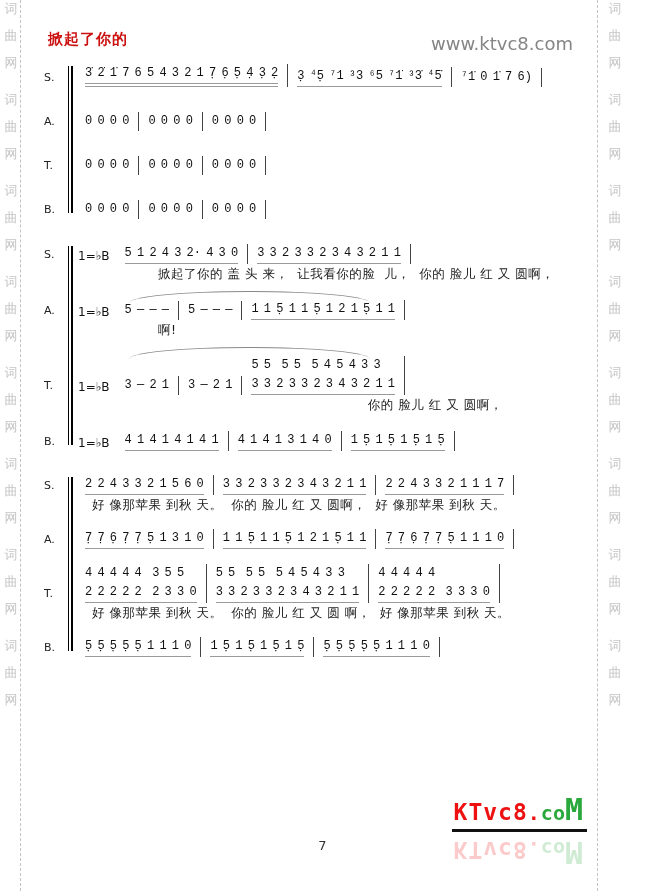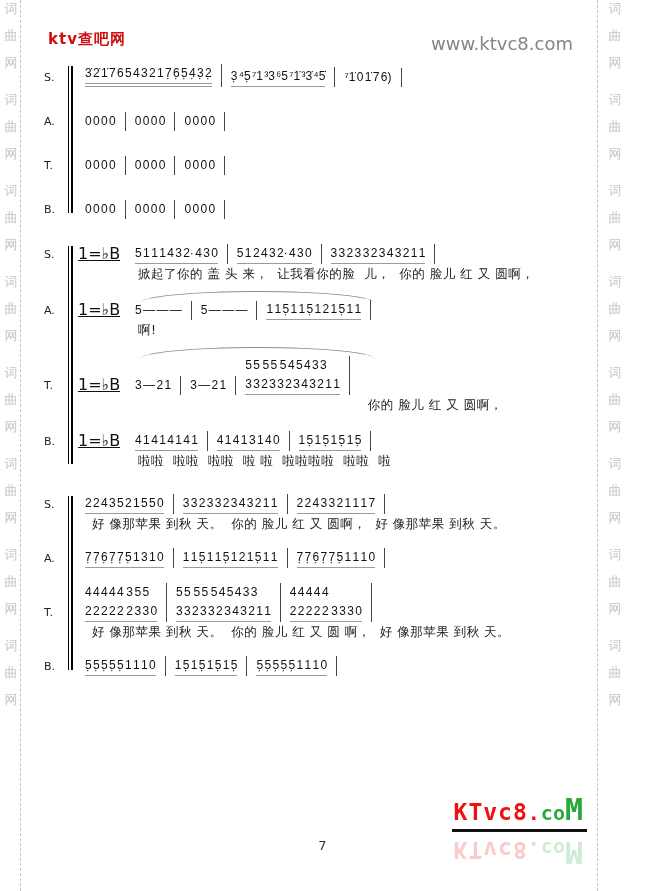--- a/index.html
+++ b/index.html
@@ -23,32 +23,32 @@
   .system{position:relative;padding-left:32px;margin-bottom:24px;}
   .system::before{content:"";position:absolute;left:24px;top:2px;bottom:6px;width:1px;background:#000;}
   .system::after{content:"";position:absolute;left:27px;top:2px;bottom:6px;width:2px;background:#000;}
   .rowblock{position:relative;}
   .sys1 .rowblock{margin-bottom:25px;}
   .sys2 .rowblock{margin-bottom:17px;}
   .sys3 .rowblock{margin-bottom:15px;}
   .row{display:flex;align-items:flex-end;}
   .rlabel{position:absolute;left:-32px;width:26px;font-size:11px;color:#222;
           font-family:"DejaVu Sans",sans-serif;padding-bottom:3px;}
-  .rkey{font-size:16px;white-space:pre;padding:0 6px 1px 2px;font-family:"DejaVu Sans",sans-serif;text-decoration:underline;}
+  .rkey{font-size:12px;white-space:pre;padding:0 6px 1px 2px;font-family:"DejaVu Sans",sans-serif;}
   .measures{position:relative;display:flex;align-items:flex-end;flex:1;}
   .measure{padding:0 9px;border-right:1.5px solid #444;}
-  .nv{font-family:Liberation Sans, sans-serif;font-size:12px;line-height:19px;
+  .nv{font-family:Liberation Mono, monospace;font-size:12px;line-height:19px;
       white-space:pre;word-spacing:-2px;}
   .u1{border-bottom:1.5px solid #9a9a9a;}
   .u2{border-bottom:4px double #9a9a9a;}
   .slur{position:absolute;left:3%;width:52%;top:-9px;height:11px;
         border-top:1.2px solid #888;border-radius:50% 50% 0 0/100% 100% 0 0;}
   .lyrics{margin-left:16px;margin-top:2px;font-size:12.5px;letter-spacing:0.5px;
           white-space:pre-wrap;color:#1a1a1a;}
-  .ly-key{margin-left:62px;}
+  .ly-key{margin-left:82px;}
   .ly-m3{margin-left:58%;}
   
   #page-number{position:absolute;left:0;right:0;top:838px;text-align:center;font-size:13px;color:#333;}
   #logo-wrap{position:absolute;right:58px;top:797px;text-align:left;}
   #logo{display:inline-block;font-family:"DejaVu Sans Mono",monospace;font-weight:bold;
         border-bottom:3px solid #111;padding:0 4px 1px 2px;line-height:26px;}
   .logo-red{font-size:23px;letter-spacing:1px;}
   .logo-dot{font-size:20px;}
   .logo-green{font-size:20px;}
   .logo-M{font-size:30px;}
@@ -124,21 +124,21 @@
       <div class="wm-ch">词</div>
       <div class="wm-ch">曲</div>
       <div class="wm-ch">网</div>
       <div class="wm-gap"></div>
       <div class="wm-ch">词</div>
       <div class="wm-ch">曲</div>
       <div class="wm-ch">网</div>
       <div class="wm-gap"></div>
     </div>
 
-  <div id="site-name" style="color: rgb(204, 17, 17);">ktv查吧网</div>
+  <div id="site-name" style="color: rgb(204, 17, 17);">掀起了你的</div>
   <div id="site-url">www.ktvc8.com</div>
 
   <div id="score">
       <div class="system sys1">
         <div class="rowblock">
           <div class="row">
             <span class="rlabel">S.</span>
             <div class="measures">
               <div class="measure">
                 <div class="nv u2">3̇ 2̇ 1̇ 7 6 5 4 3 2 1 7̣ 6̣ 5̣ 4̣ 3̣ 2̣</div>
@@ -201,23 +201,20 @@
           </div>
         </div>
       </div>
       <div class="system sys2">
         <div class="rowblock">
           <div class="row">
             <span class="rlabel">S.</span>
             <span class="rkey">1=♭B</span>
             <div class="measures">
               <div class="measure">
-                <div class="nv u1">5 1 1 1 4 3 2· 4 3 0</div>
-              </div>
-              <div class="measure">
                 <div class="nv u1">5 1 2 4 3 2· 4 3 0</div>
               </div>
               <div class="measure">
                 <div class="nv u1">3 3 2 3 3 2 3 4 3 2 1 1</div>
               </div>
             </div>
           </div>
           <div class="lyrics ly-key">掀起了你的 盖 头 来，  让我看你的脸  儿，  你的 脸儿 红 又 圆啊，</div>
         </div>
         <div class="rowblock">
@@ -268,30 +265,29 @@
                 <div class="nv u1">4 1 4 1 4 1 4 1</div>
               </div>
               <div class="measure">
                 <div class="nv u1">4 1 4 1 3 1 4 0</div>
               </div>
               <div class="measure">
                 <div class="nv u1">1 5̣ 1 5̣ 1 5̣ 1 5̣</div>
               </div>
             </div>
           </div>
-          <div class="lyrics ly-key">啦啦  啦啦  啦啦  啦 啦  啦啦啦啦  啦啦  啦</div>
         </div>
       </div>
       <div class="system sys3">
         <div class="rowblock">
           <div class="row">
             <span class="rlabel">S.</span>
             <div class="measures">
               <div class="measure">
-                <div class="nv u1">2 2 4 3 5 2 1 5 5 0</div>
+                <div class="nv u1">2 2 4 3 3 2 1 5 6 0</div>
               </div>
               <div class="measure">
                 <div class="nv u1">3 3 2 3 3 2 3 4 3 2 1 1</div>
               </div>
               <div class="measure">
                 <div class="nv u1">2 2 4 3 3 2 1 1 1 7</div>
               </div>
             </div>
           </div>
           <div class="lyrics">好 像那苹果 到秋 天。  你的 脸儿 红 又 圆啊，  好 像那苹果 到秋 天。</div>

